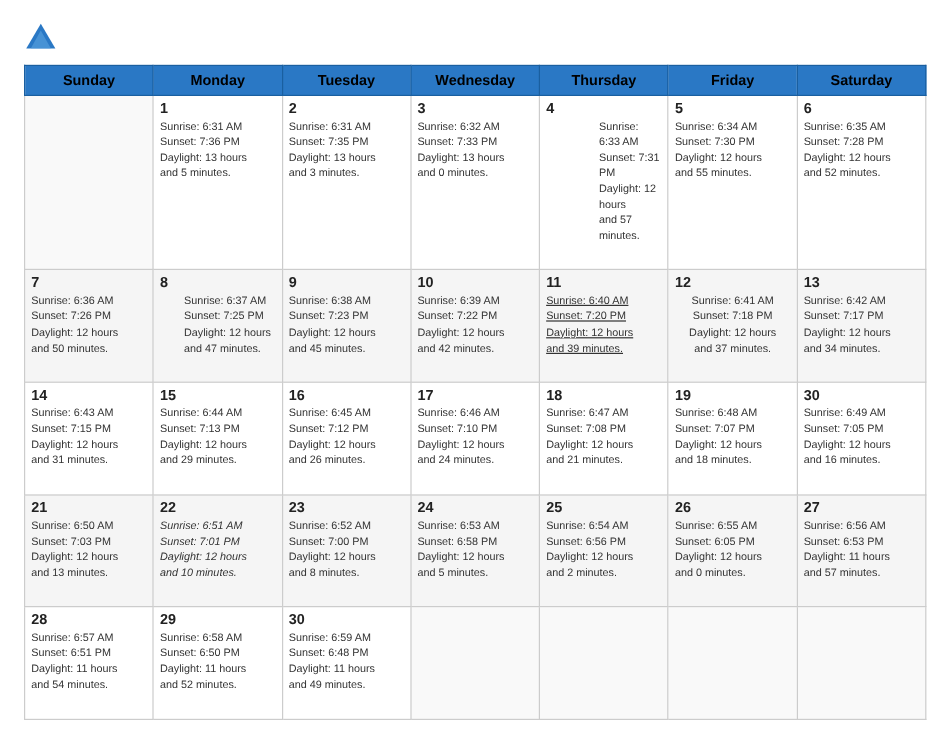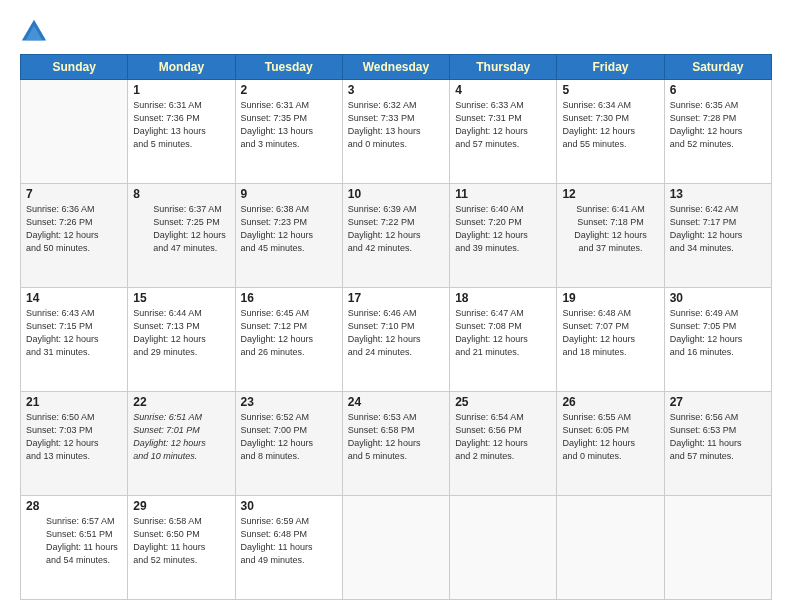--- a/index.html
+++ b/index.html
@@ -62,21 +62,21 @@
     }
     .calendar {
       flex: 1;
       border: 1px solid #ccc;
       border-collapse: collapse;
       width: 100%;
       table-layout: fixed;
     }
     .calendar th {
       background: #2a78c5;
-      color: #fef9c3;
+      color: #000000;
       font-size: 12px;
       font-weight: bold;
       padding: 5px 4px;
       text-align: center;
       border: 1px solid #1a5fa0;
     }
     .calendar td {
       vertical-align: top;
       border: 1px solid #ccc;
       padding: 3px 5px;
@@ -155,21 +155,21 @@
           </td>
           <td>
             <div class="day-number">3</div>
             <div class="day-info" style="white-space: pre-line;">Sunrise: 6:32 AM
 Sunset: 7:33 PM
 Daylight: 13 hours
 and 0 minutes.</div>
           </td>
           <td>
             <div class="day-number">4</div>
-            <div class="day-info" style="white-space: pre-line;">Sunrise: 6:33 AM
+            <div class="day-info" style="white-space: pre-line; margin-left: 44px;">Sunrise: 6:33 AM
 Sunset: 7:31 PM
 Daylight: 12 hours
 and 57 minutes.</div>
           </td>
           <td>
             <div class="day-number">5</div>
             <div class="day-info" style="white-space: pre-line;">Sunrise: 6:34 AM
 Sunset: 7:30 PM
 Daylight: 12 hours
 and 55 minutes.</div>
@@ -206,21 +206,21 @@
           </td>
           <td>
             <div class="day-number">10</div>
             <div class="day-info" style="white-space: pre-line;">Sunrise: 6:39 AM
 Sunset: 7:22 PM
 Daylight: 12 hours
 and 42 minutes.</div>
           </td>
           <td>
             <div class="day-number">11</div>
-            <div class="day-info" style="white-space: pre-line;">Sunrise: 6:40 AM
+            <div class="day-info" style="white-space: pre-line; text-decoration: underline;">Sunrise: 6:40 AM
 Sunset: 7:20 PM
 Daylight: 12 hours
 and 39 minutes.</div>
           </td>
           <td>
             <div class="day-number">12</div>
             <div class="day-info" style="white-space: pre-line; text-align: center;">Sunrise: 6:41 AM
 Sunset: 7:18 PM
 Daylight: 12 hours
 and 37 minutes.</div>
@@ -331,21 +331,21 @@
             <div class="day-number">27</div>
             <div class="day-info" style="white-space: pre-line;">Sunrise: 6:56 AM
 Sunset: 6:53 PM
 Daylight: 11 hours
 and 57 minutes.</div>
           </td>
         </tr>
         <tr>
           <td>
             <div class="day-number">28</div>
-            <div class="day-info" style="white-space: pre-line; margin-left: 20px;">Sunrise: 6:57 AM
+            <div class="day-info" style="white-space: pre-line;">Sunrise: 6:57 AM
 Sunset: 6:51 PM
 Daylight: 11 hours
 and 54 minutes.</div>
           </td>
           <td>
             <div class="day-number">29</div>
             <div class="day-info" style="white-space: pre-line;">Sunrise: 6:58 AM
 Sunset: 6:50 PM
 Daylight: 11 hours
 and 52 minutes.</div>

